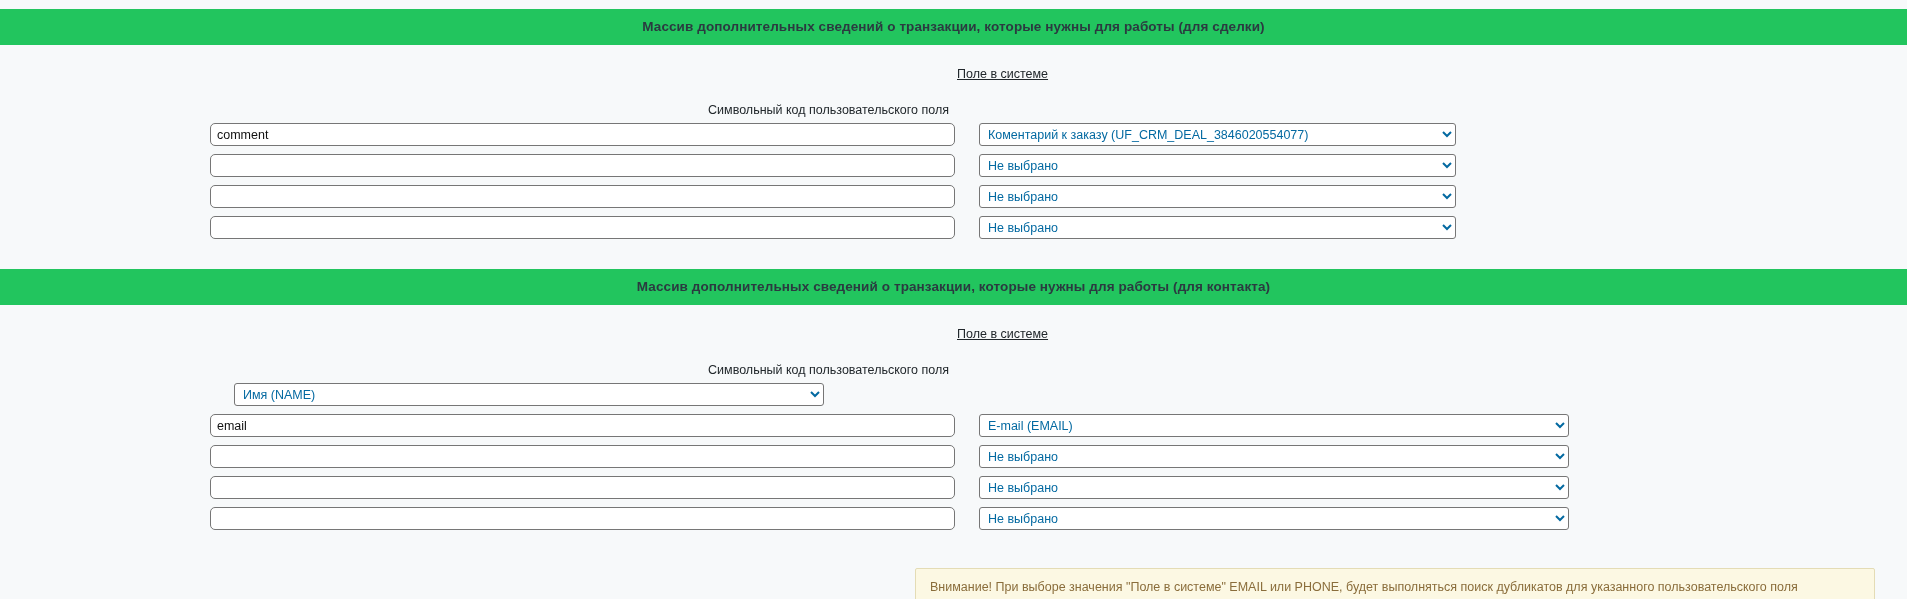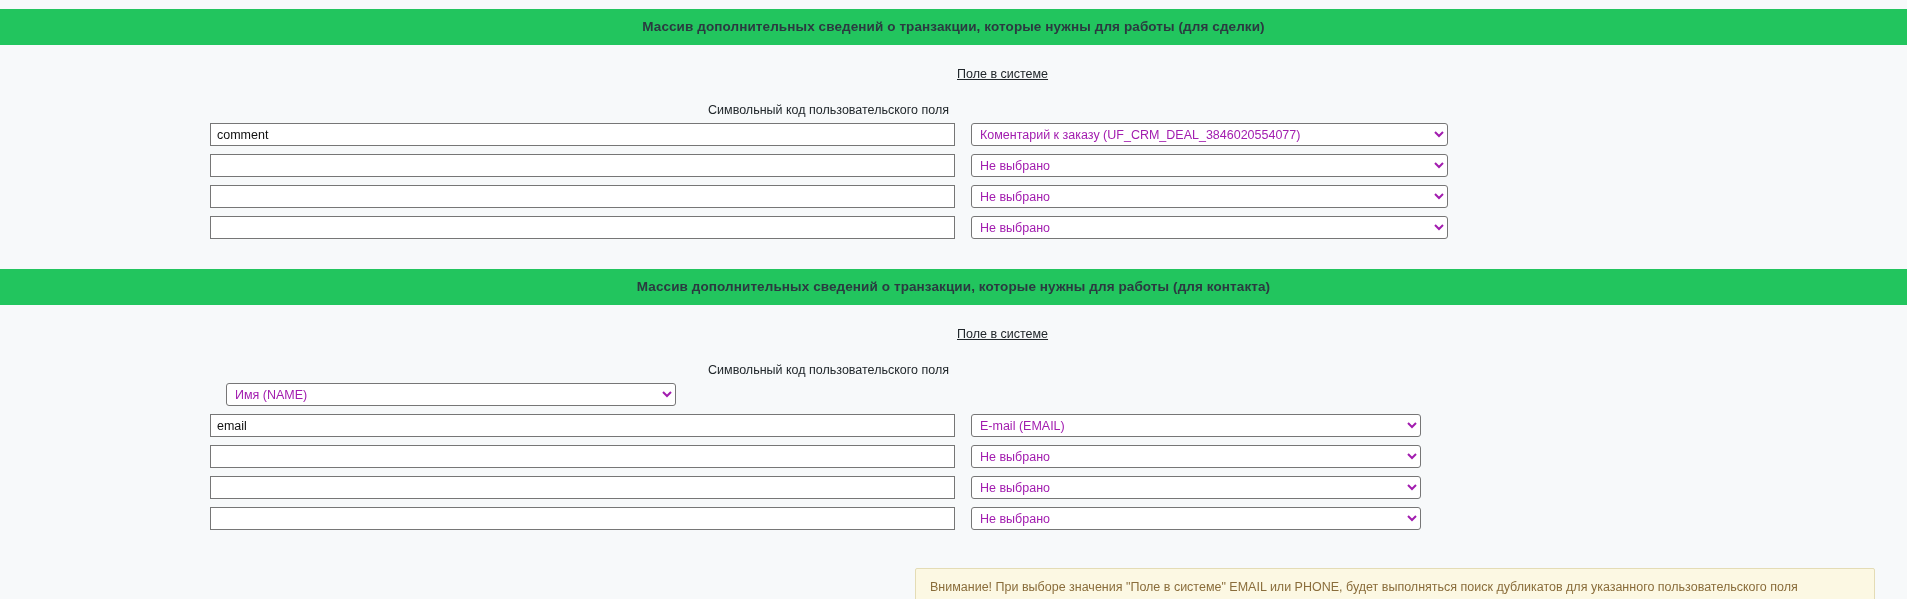--- a/index.html
+++ b/index.html
@@ -52,43 +52,43 @@
     align-items: center;
     margin-left: 210px;
     margin-bottom: 8px;
   }
   .row:last-child { margin-bottom: 0; }
   input.code-input {
     width: 745px;
     height: 23px;
     box-sizing: border-box;
     border: 1px solid #767676;
-    border-radius: 0;
+    border-radius: 5px;
     background: #ffffff;
     font-family: "Liberation Sans", sans-serif;
     font-size: 12.5px;
     color: #111111;
     padding: 2px 6px;
     outline: none;
   }
   select.field-select {
     height: 23px;
     box-sizing: border-box;
     border: 1px solid #767676;
     border-radius: 3px;
     background: #ffffff;
     font-family: "Liberation Sans", sans-serif;
     font-size: 12.5px;
-    color: #a21caf;
+    color: #0369a1;
     padding: 1px 4px;
-    margin-left: 16px;
+    margin-left: 24px;
     appearance: auto;
   }
   .deal-select { width: 477px; }
-  .contact-select { width: 450px; }
+  .contact-select { width: 590px; }
   .notice-wrap {
     display: flex;
     justify-content: flex-end;
     padding-right: 32px;
     margin-top: 34px;
   }
   .notice {
     background: #fcf8e3;
     border: 1px solid #e4dcb5;
     color: #8a6d3b;

